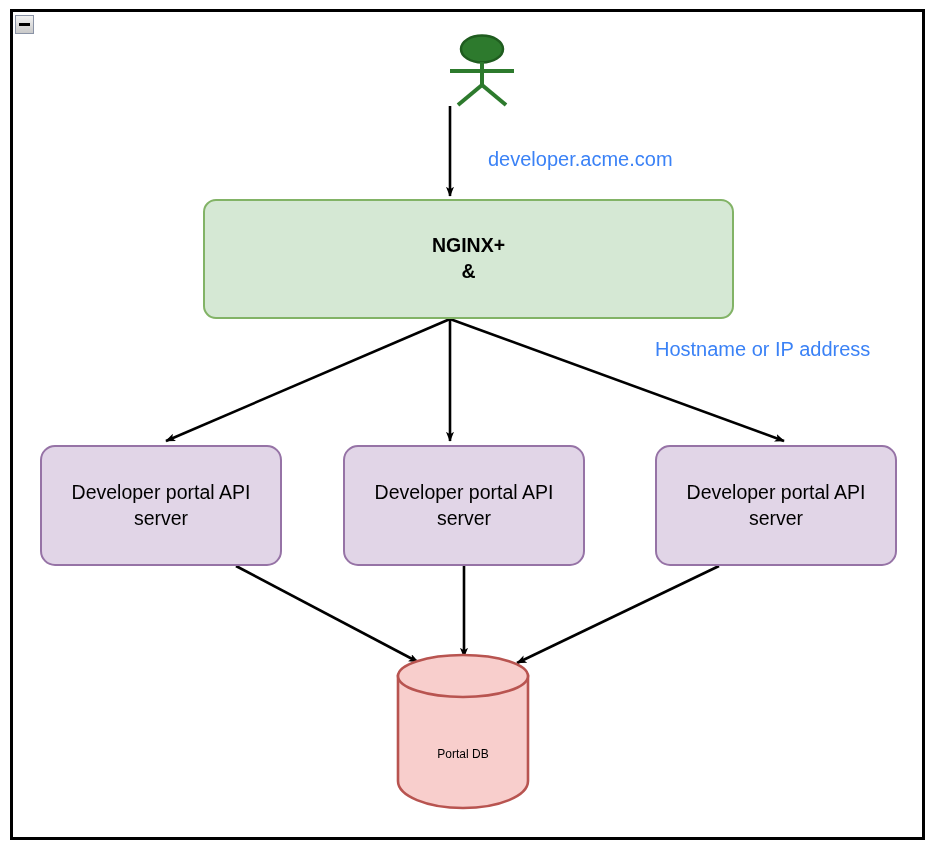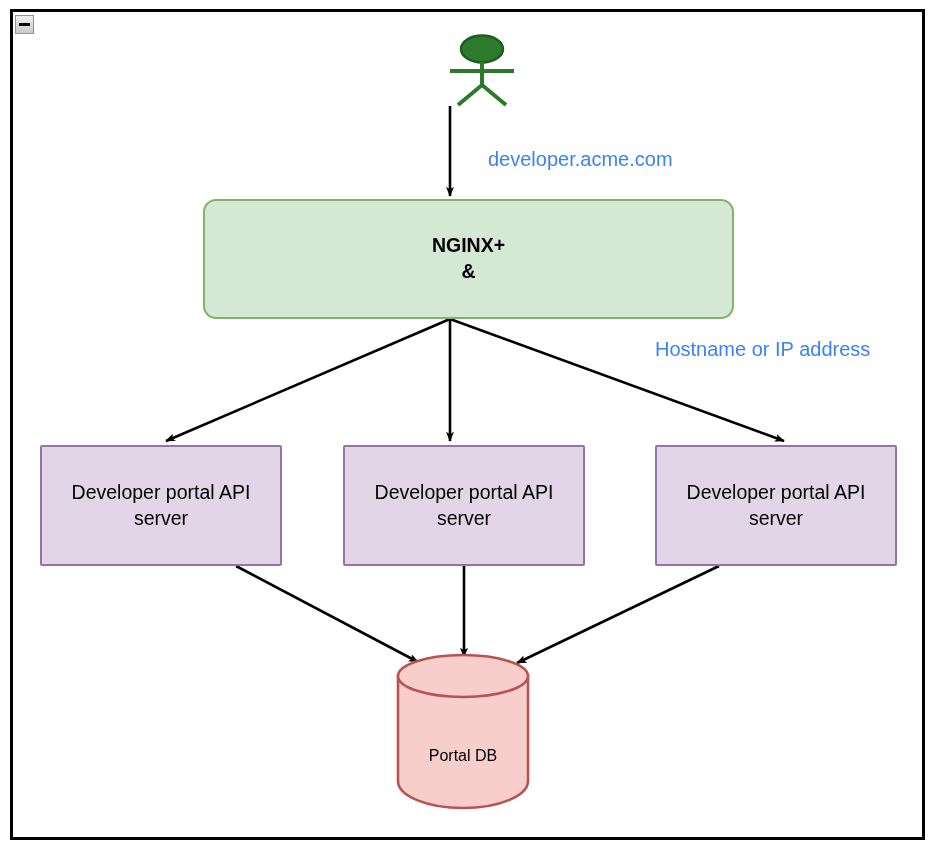--- a/index.html
+++ b/index.html
@@ -77,21 +77,21 @@
     border: 2px solid #82b366;
     border-radius: 13px;
     font-size: 19.5px;
     font-weight: bold;
   }
   .api-node {
     width: 242px;
     height: 121px;
     background: #e1d5e7;
     border: 2px solid #9673a6;
-    border-radius: 2px;
+    border-radius: 15px;
     font-size: 19.5px;
     padding: 0 8px;
   }
   #api-node-1 { left: 40px;  top: 445px; }
   #api-node-2 { left: 343px; top: 445px; }
   #api-node-3 { left: 655px; top: 445px; }
 
   
   .edge-label {
     position: absolute;
@@ -108,21 +108,21 @@
     top: 338px;
     margin-left: 32px;
   }
   
   #db-label {
     position: absolute;
     left: 398px;
     top: 747px;
     width: 130px;
     text-align: center;
-    font-size: 16px;
+    font-size: 12px;
     color: #000000;
   }
 </style>
 </head>
 <body>
 
 <div id="canvas">
 
   <div id="diagram-frame"></div>
 

